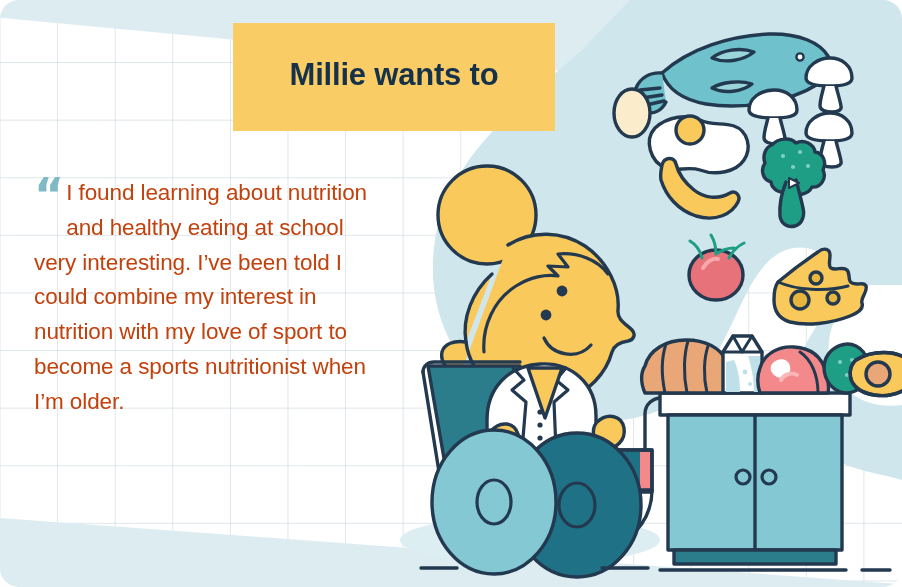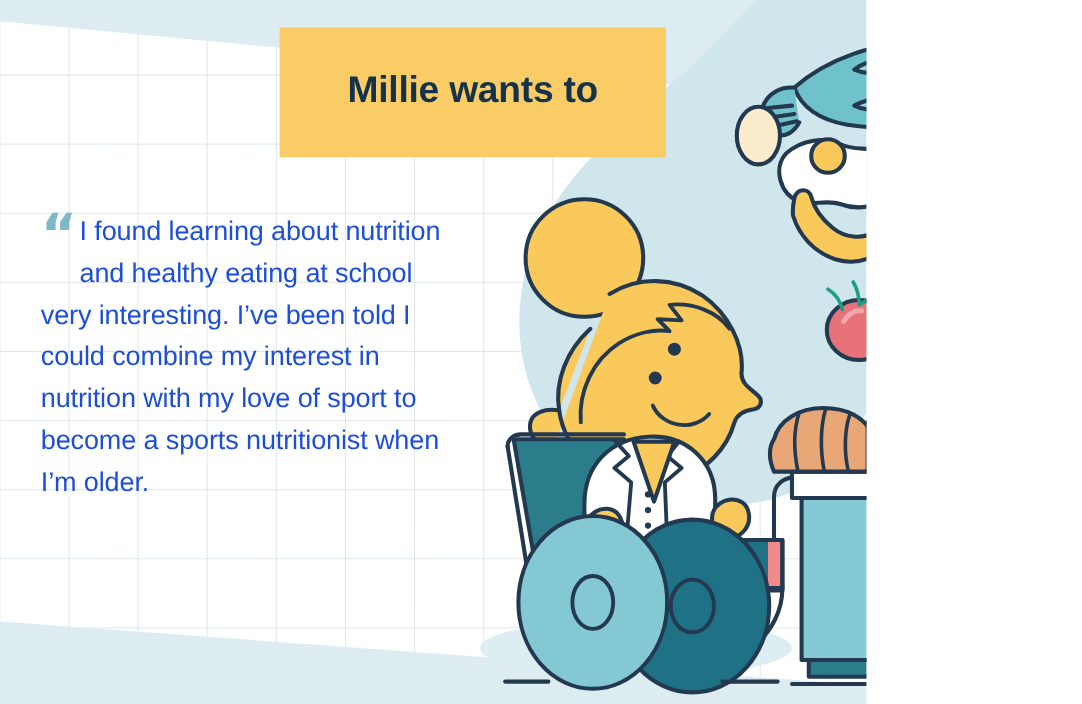--- a/index.html
+++ b/index.html
@@ -4,23 +4,24 @@
 <style>
   * { margin:0; padding:0; box-sizing:border-box; }
   html,body { width:902px; height:587px; overflow:hidden; }
   body {
     font-family:"Liberation Sans", sans-serif;
     background:#ffffff;
     position:relative;
   }
   #stage {
     position:relative;
-    width:722px; height:587px;
+    width:902px; height:587px;
     background:#ffffff;
     overflow:hidden;
+    border-radius:19px;
   }
 
   
   .grid {
     position:absolute; inset:0;
     background-image:
       linear-gradient(to right, rgba(180,196,206,.42) 1px, transparent 1px),
       linear-gradient(to bottom, rgba(180,196,206,.42) 1px, transparent 1px);
     background-size:57.6px 57.6px;
     background-position:-0.5px 4.5px;
@@ -79,21 +80,21 @@
     float:left;
     color:#7FB9C6;
     font-size:46px;
     font-weight:bold;
     line-height:.78;
     margin:2px 4px 0 0;
     letter-spacing:-2px;
     font-family:"DejaVu Sans", sans-serif;
   }
   .quote-text {
-    color:#1d4ed8;
+    color:#c2410c;
     font-size:22.5px;
     line-height:1.545;
     letter-spacing:-0.1px;
   }
 
   
   .illus { position:absolute; inset:0; }
   .illus svg { display:block; }
 </style>
 </head>

